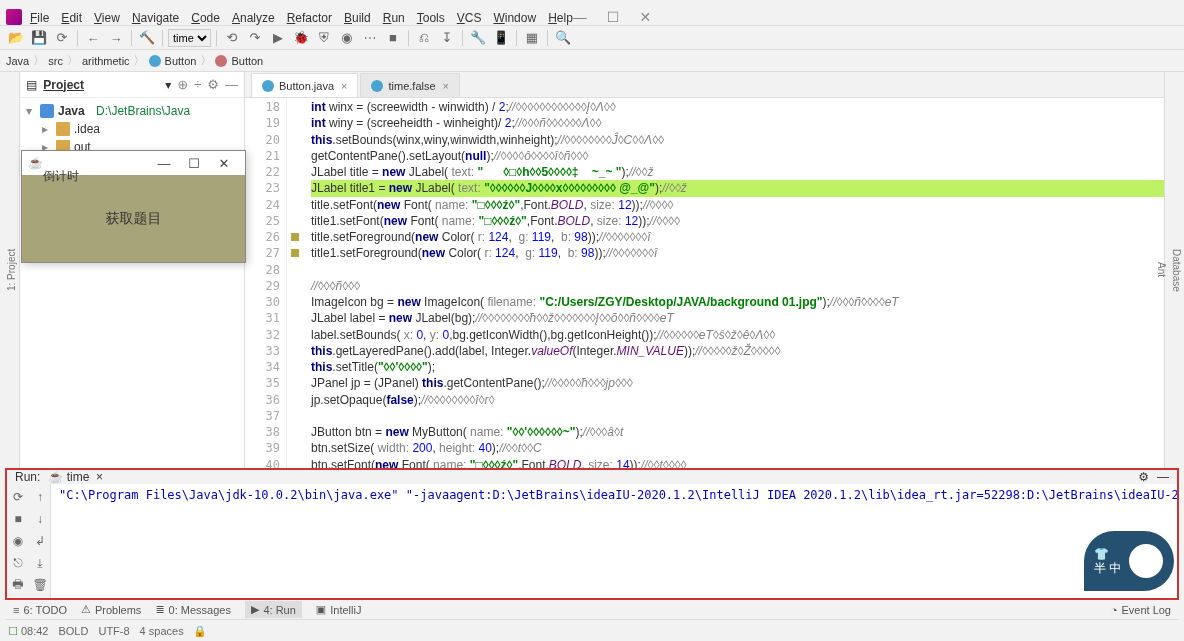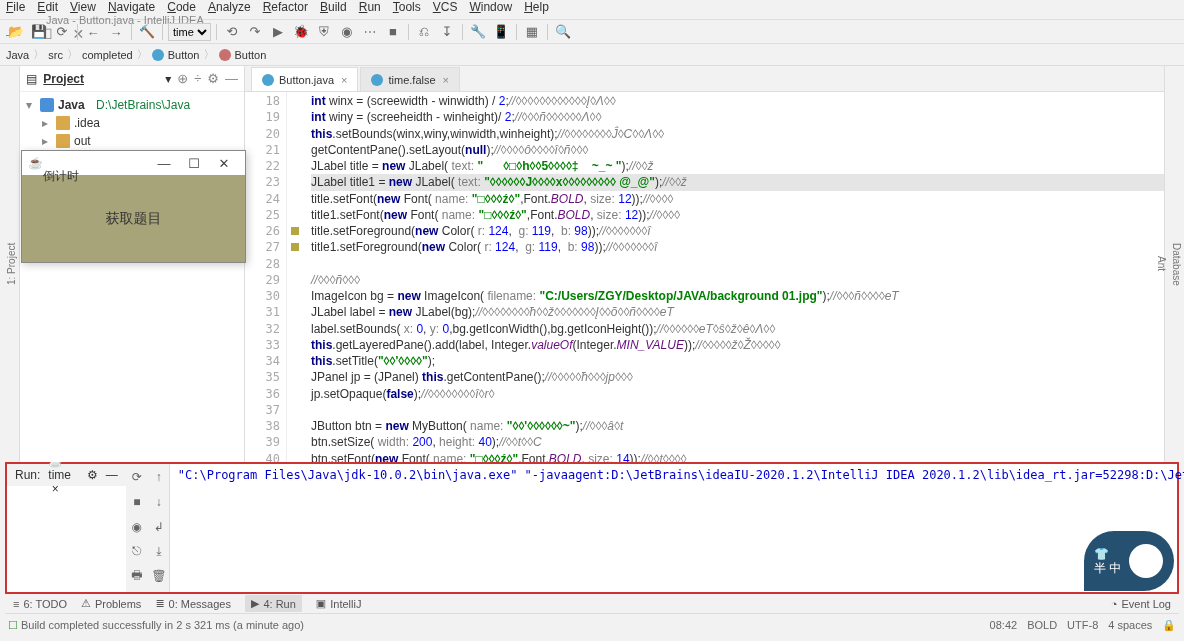--- a/index.html
+++ b/index.html
@@ -1,19 +1,19 @@
 <!DOCTYPE html>
 <html><head>
 <meta charset="utf-8">
 <style>
 * { margin: 0; padding: 0; box-sizing: border-box; font-family: "Segoe UI", Arial, sans-serif; }
 body { width: 1184px; height: 641px; background: #f2f2f2; overflow: hidden; font-size: 12px; color: #333; }
 
 
-.titlebar { height: 20px; background: #f2f2f2; display: flex; align-items: flex-start; padding: 0 6px; border-bottom: 1px solid #ddd; flex-direction: column; }
+.titlebar { height: 26px; background: #f2f2f2; display: flex; align-items: flex-end; padding: 0 6px; border-bottom: 1px solid #ddd; }
 .titlebar .logo { width: 16px; height: 16px; background: linear-gradient(135deg, #c71585, #8b008b); margin-right: 8px; border-radius: 2px; }
 .titlebar .menu { display: flex; gap: 12px; }
 .titlebar .menu span { cursor: default; }
 .titlebar .title-doc { flex: 1; text-align: left; margin-left: 40px; color: #888; font-size: 11px; }
 .titlebar .winbtns { display: flex; gap: 20px; color: #888; padding-right: 8px; }
 .titlebar .winbtns span { font-size: 14px; }
 
 
 .toolbar { height: 24px; background: #f2f2f2; display: flex; align-items: center; padding: 0 6px; gap: 3px; border-bottom: 1px solid #ddd; }
 .toolbar .tb { width: 20px; height: 20px; display: inline-flex; align-items: center; justify-content: center; font-size: 13px; color: #666; }
@@ -62,31 +62,31 @@
 .tab.active { background: #fff; }
 .tab .tico { width: 12px; height: 12px; background: #4aa3d1; border-radius: 50%; }
 .tab .tx { font-size: 11px; color: #888; margin-left: 2px; }
 
 .code-area { flex: 1; display: flex; overflow: hidden; }
 .gutter { width: 42px; background: #fff; border-right: 1px solid #eee; text-align: right; padding: 1px 6px 0 0; font-family: "Consolas", monospace; font-size: 12px; color: #aaa; line-height: 16.25px; }
 .gutter-marks { width: 16px; background: #fff; padding-top: 1px; line-height: 16.25px; font-size: 10px; }
 .gutter-marks .m { height: 16.25px; display: flex; align-items: center; justify-content: center; }
 .gutter-marks .yb { background: #b5a642; width: 8px; height: 8px; }
 .code { flex: 1; font-family: "Consolas", monospace; font-size: 12px; line-height: 16.25px; padding: 1px 0 0 8px; white-space: pre; overflow: hidden; }
-.code .hl { background: #e5e5e5; display: inline-block; width: 100%; }
+.code .hl { background: #bef264; display: inline-block; width: 100%; }
 .kw { color: #000080; font-weight: bold; }
 .st { color: #008000; font-weight: bold; }
 .nm { color: #0000ff; }
 .cm { color: #808080; font-style: italic; }
 .pn { color: #808080; }
 .it { color: #660e7a; font-style: italic; }
 .stat { color: #660e7a; font-style: italic; }
 
 
-.run-panel { height: 130px; border-top: 2px solid #c33; background: #fff; display: flex; flex-direction: row; margin: 0 5px; border-left: 2px solid #c33; border-right: 2px solid #c33; }
+.run-panel { height: 130px; border-top: 2px solid #c33; background: #fff; display: flex; flex-direction: column; margin: 0 5px; border-left: 2px solid #c33; border-right: 2px solid #c33; }
 .run-head { height: 22px; display: flex; align-items: center; padding: 0 8px; background: #f2f2f2; font-size: 12px; gap: 8px; }
 .run-head .rtitle { font-weight: normal; }
 .run-body { flex: 1; display: flex; }
 .run-side { width: 44px; background: #f2f2f2; border-right: 1px solid #ddd; display: grid; grid-template-columns: 1fr 1fr; padding: 4px 2px; gap: 4px; }
 .run-side .rb { width: 18px; height: 18px; display: flex; align-items: center; justify-content: center; font-size: 12px; color: #666; }
 .run-out { flex: 1; padding: 4px 8px; font-family: "Consolas", monospace; font-size: 12px; color: #0000cc; white-space: nowrap; overflow: hidden; }
 
 
 .bottom-tabs { height: 22px; background: #f2f2f2; display: flex; align-items: center; padding: 0 8px; gap: 14px; font-size: 11px; border-top: 2px solid #c33; border-bottom: 1px solid #ddd; margin: 0 5px; }
 .bottom-tabs .bt { display: flex; align-items: center; gap: 4px; color: #555; }
@@ -117,21 +117,20 @@
       <span><span class="underline">C</span>ode</span>
       <span><span class="underline">A</span>nalyze</span>
       <span><span class="underline">R</span>efactor</span>
       <span><span class="underline">B</span>uild</span>
       <span><span class="underline">R</span>un</span>
       <span><span class="underline">T</span>ools</span>
       <span><span class="underline">V</span>CS</span>
       <span><span class="underline">W</span>indow</span>
       <span><span class="underline">H</span>elp</span>
     </div>
-  <div class="title-doc">Java - Button.java - IntelliJ IDEA</div>
   <div class="winbtns">
     <span>—</span>
     <span>☐</span>
     <span>✕</span>
   </div>
 </div>
 
 <div class="toolbar">
   <span class="tb">📂</span>
   <span class="tb">💾</span>
@@ -162,21 +161,21 @@
   <span class="tb">▦</span>
   <span class="sep"></span>
   <span class="tb">🔍</span>
 </div>
 
 <div class="breadcrumb">
   <span>Java</span>
   <span class="sep">〉</span>
   <span>src</span>
   <span class="sep">〉</span>
-  <span>completed</span>
+  <span>arithmetic</span>
   <span class="sep">〉</span>
   <span class="ico bc-c"></span>
   <span>Button</span>
   <span class="sep">〉</span>
   <span class="ico bc-m"></span>
   <span>Button</span>
 </div>
 
 <div class="main">
   <div class="left-rail">
@@ -338,21 +337,20 @@
   <span class="bt">⚠ <span>Problems</span></span>
   <span class="bt">≣ <span>0: Messages</span></span>
   <span class="bt active">▶ <span>4: Run</span></span>
   <span class="bt">▣ <span>IntelliJ</span></span>
   <span class="spacer"></span>
   <span class="bt">◔ <span>Event Log</span></span>
 </div>
 
 <div class="status">
   <span style="color:#3a8f3a">☐</span>&nbsp;
-  <span class="msg">Build completed successfully in 2 s 321 ms (a minute ago)</span>
   <span class="right">
     <span>08:42</span>
     <span>BOLD</span>
     <span>UTF-8</span>
     <span>4 spaces</span>
     <span>🔒</span>
   </span>
 </div>
 
 <div class="bubble">

